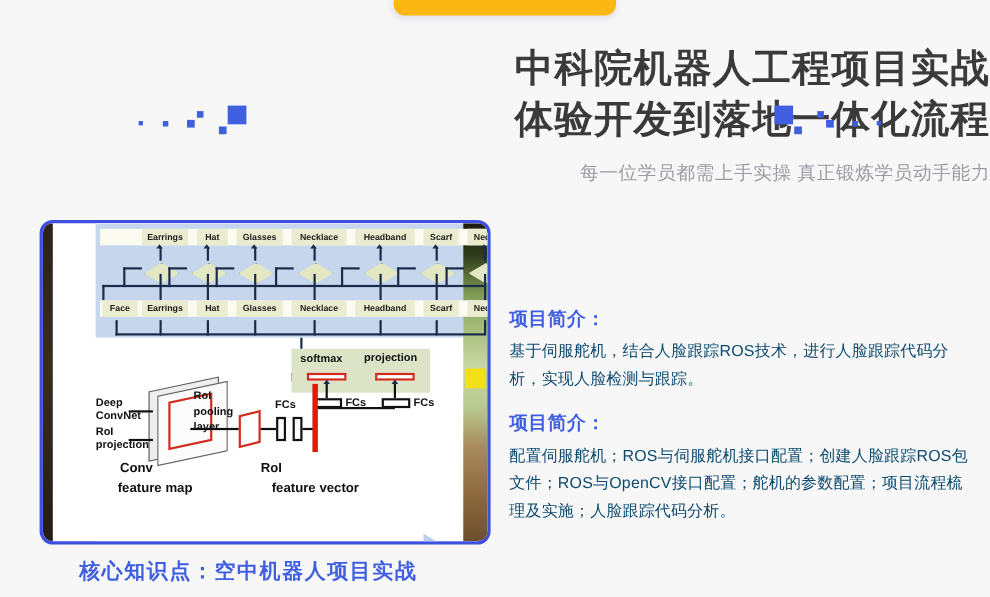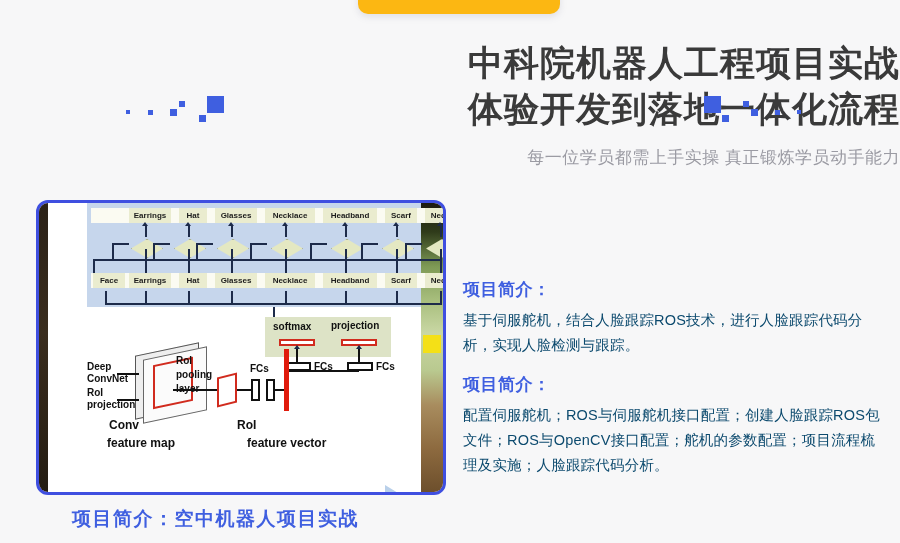--- a/index.html
+++ b/index.html
@@ -479,13 +479,13 @@
   </div>
 </div>
 
 <div id="content-col">
   <div class="sec-heading">项目简介：</div>
   <div class="sec-body">基于伺服舵机，结合人脸跟踪ROS技术，进行人脸跟踪代码分析，实现人脸检测与跟踪。</div>
   <div class="sec-heading">项目简介：</div>
   <div class="sec-body">配置伺服舵机；ROS与伺服舵机接口配置；创建人脸跟踪ROS包文件；ROS与OpenCV接口配置；舵机的参数配置；项目流程梳理及实施；人脸跟踪代码分析。</div>
 </div>
 
-<div id="project-name">项目简介：空中机器人项目实战</div>
+<div id="project-name">核心知识点：空中机器人项目实战</div>
 
 </body></html>

